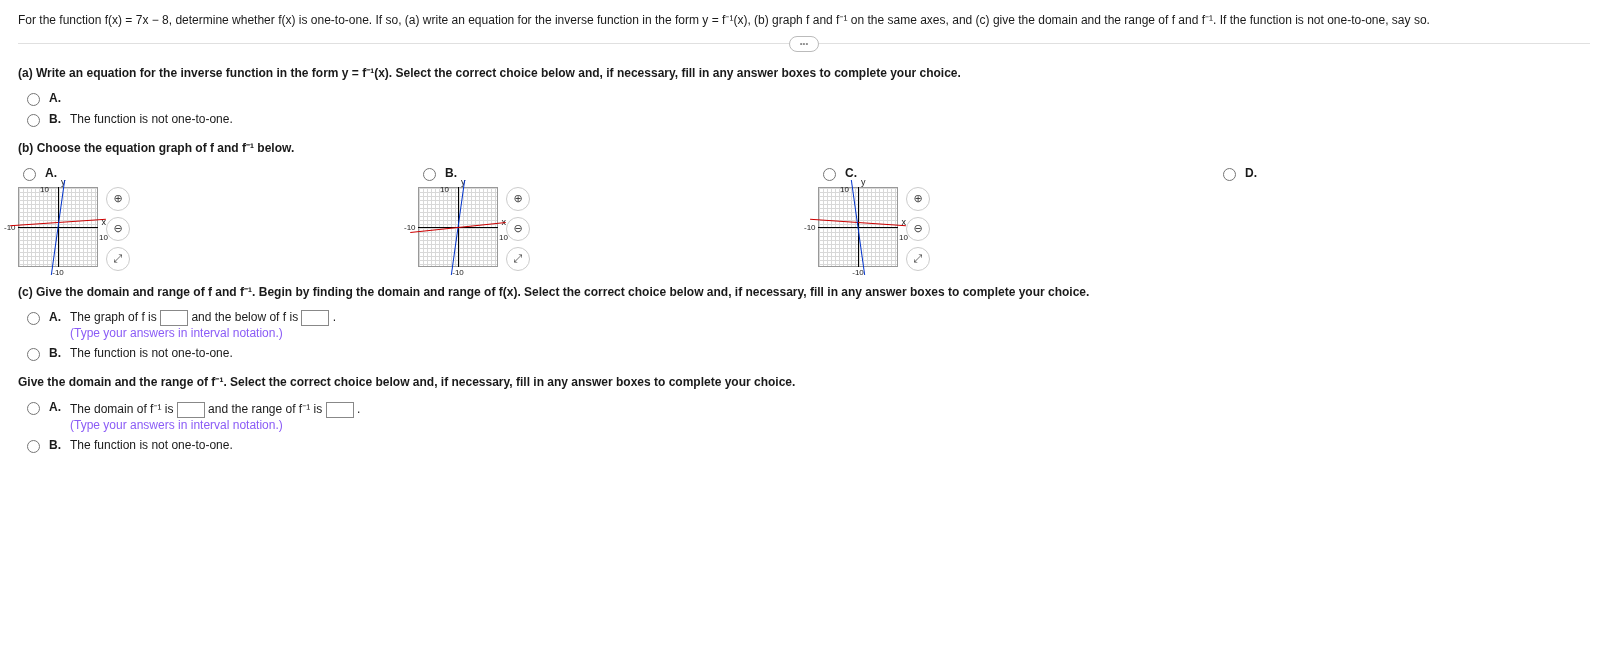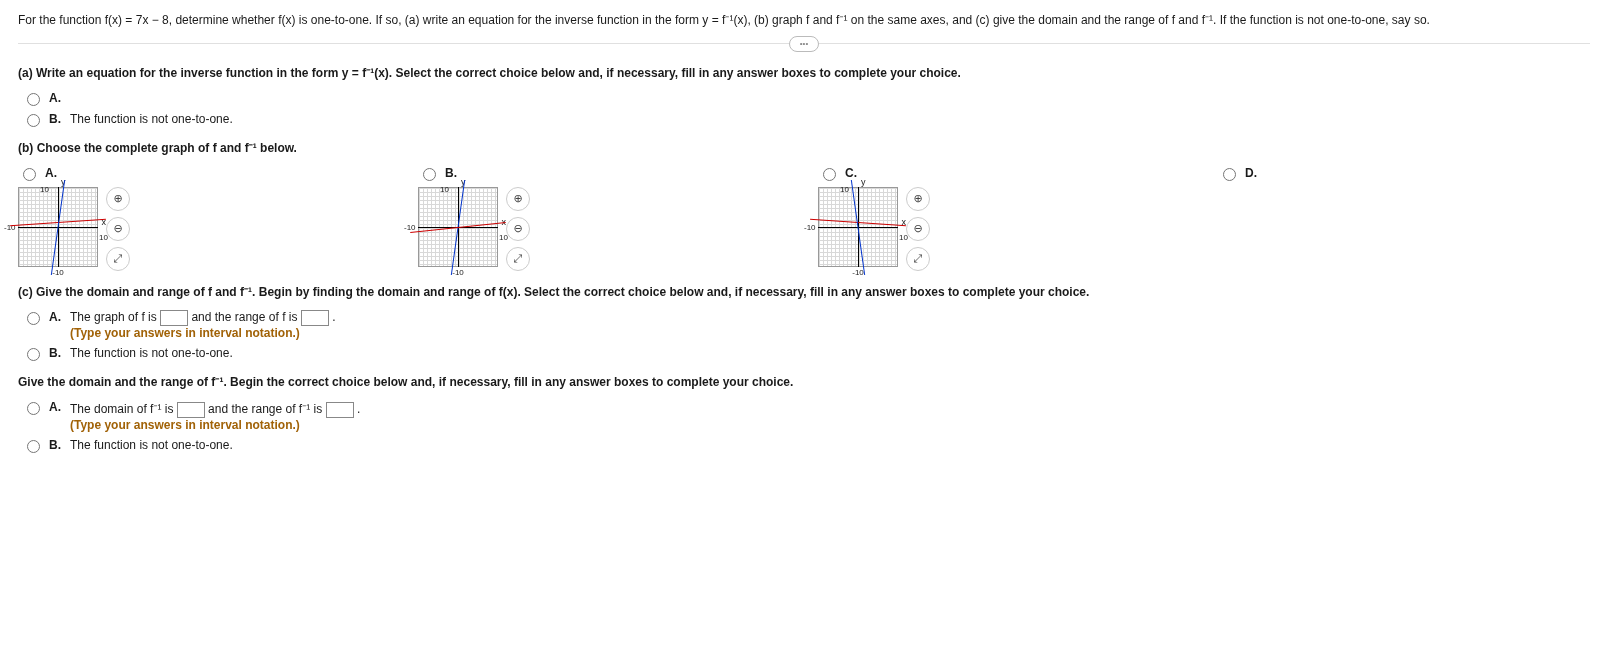--- a/index.html
+++ b/index.html
@@ -57,22 +57,21 @@
   }
   .input-box {
     display: inline-block;
     width: 26px;
     height: 14px;
     border: 1px solid #888;
     background: #fff;
     vertical-align: middle;
   }
   .note {
-    color: #a16207;
-    font-weight: bold;
+    color: #8b5cf6;
   }
   .graph-choices {
     display: flex;
     gap: 10px;
     margin-top: 10px;
   }
   .graph-choice {
     flex: 0 0 390px;
   }
   .graph-head {
@@ -171,21 +170,21 @@
 <div class="choice-row">
   <input type="radio" class="radio" name="pa" style="">
   <span class="choice-label">A.</span>
 </div>
 <div class="choice-row">
   <input type="radio" class="radio" name="pa" style="">
   <span class="choice-label">B.</span>
   <span class="choice-body">The function is not one-to-one.</span>
 </div>
 
-<div class="part-prompt">(b) Choose the complete graph of f and f⁻¹ below.</div>
+<div class="part-prompt">(b) Choose the equation graph of f and f⁻¹ below.</div>
 
 <div class="graph-choices">
 
   <div class="graph-choice">
     <div class="graph-head">
       <input type="radio" class="radio" name="pb" style="">
       <span class="choice-label">A.</span>
     </div>
     <div class="graph-body">
       <div class="graph-box">
@@ -272,34 +271,34 @@
 </div>
 
 <div class="part-prompt" style="">(c) Give the domain and range of f and f⁻¹. Begin by finding the domain and range of f(x). Select the correct choice below and, if necessary, fill in any answer boxes to complete your choice.</div>
 
 <div class="choice-row">
   <input type="radio" class="radio" name="pc1" style="">
   <span class="choice-label">A.</span>
   <span class="choice-body">
     <span>The graph of f is </span>
     <span class="input-box"></span>
-    <span> and the range of f is </span>
+    <span> and the below of f is </span>
     <span class="input-box"></span>
     <span>.</span>
     <br>
     <span class="note">(Type your answers in interval notation.)</span>
   </span>
 </div>
 <div class="choice-row">
   <input type="radio" class="radio" name="pc1" style="">
   <span class="choice-label">B.</span>
   <span class="choice-body">The function is not one-to-one.</span>
 </div>
 
-<div class="part-prompt">Give the domain and the range of f⁻¹. Begin the correct choice below and, if necessary, fill in any answer boxes to complete your choice.</div>
+<div class="part-prompt">Give the domain and the range of f⁻¹. Select the correct choice below and, if necessary, fill in any answer boxes to complete your choice.</div>
 
 <div class="choice-row">
   <input type="radio" class="radio" name="pc2" style="">
   <span class="choice-label">A.</span>
   <span class="choice-body">
     <span>The domain of f⁻¹ is </span>
     <span class="input-box"></span>
     <span> and the range of f⁻¹ is </span>
     <span class="input-box"></span>
     <span>.</span>

